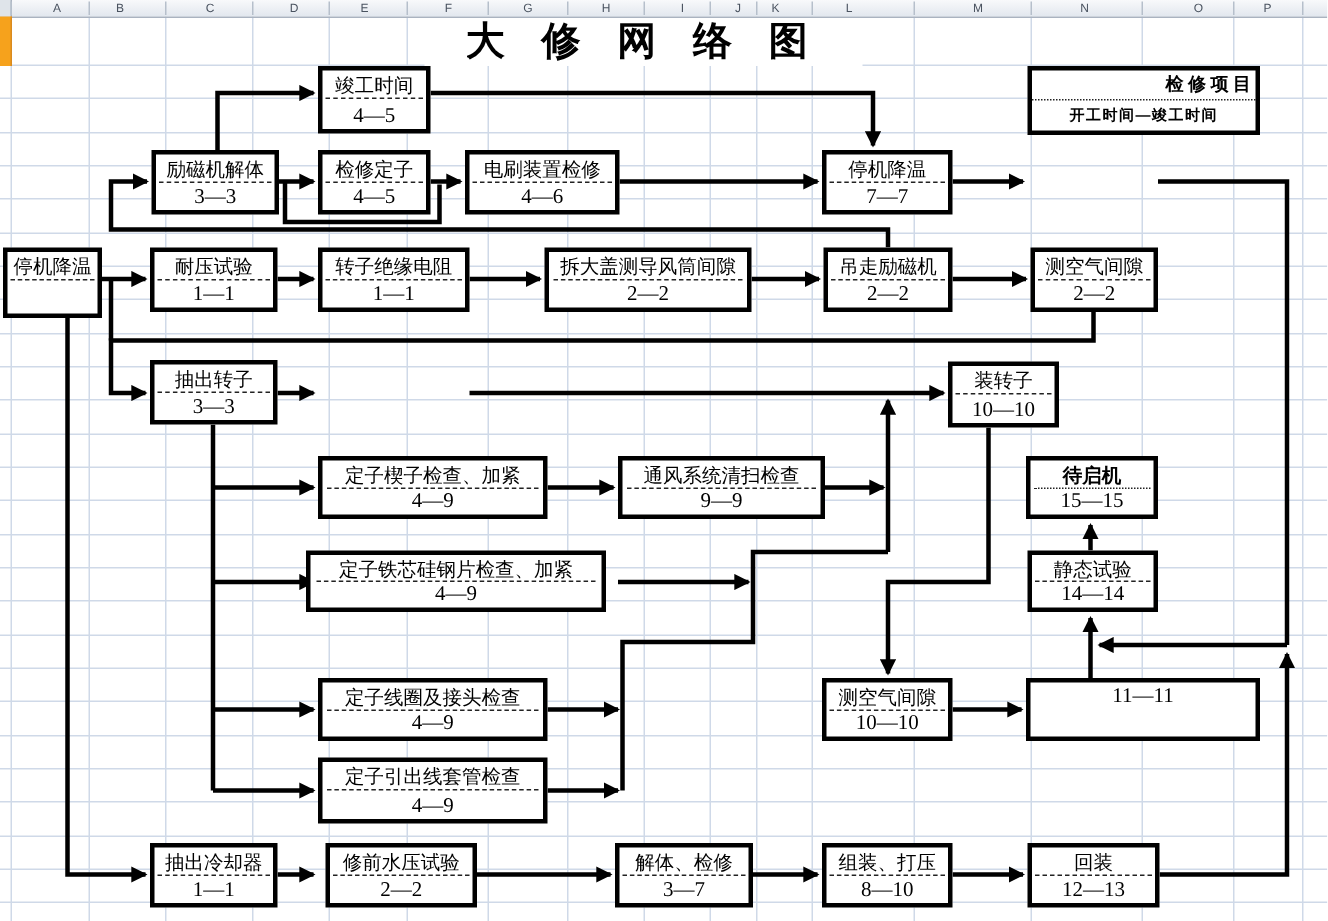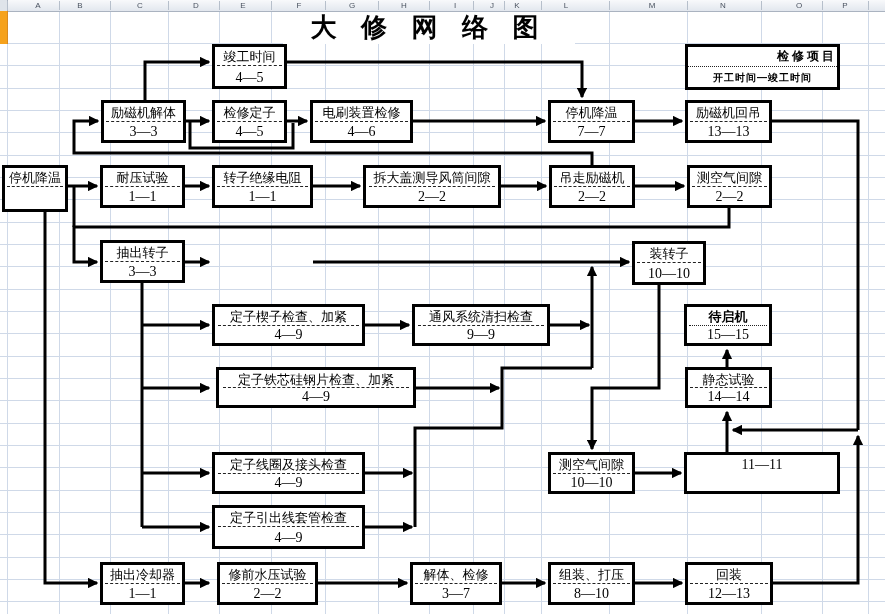--- a/index.html
+++ b/index.html
@@ -161,24 +161,20 @@
     <span class="tm">4—5</span>
   </div>
   <div class="nd" style="left:310px;top:100px;width:103px;height:43px">
     <span class="lbl">电刷装置检修</span>
     <span class="tm">4—6</span>
   </div>
   <div class="nd" style="left:548px;top:100px;width:87px;height:43px">
     <span class="lbl">停机降温</span>
     <span class="tm">7—7</span>
   </div>
-  <div class="nd" style="left:685px;top:100px;width:87px;height:43px">
-    <span class="lbl">励磁机回吊</span>
-    <span class="tm">13—13</span>
-  </div>
   <div class="nd" style="left:2px;top:165px;width:66px;height:47px">
     <span class="lbl">停机降温</span>
     <span class="tm"></span>
   </div>
   <div class="nd" style="left:100px;top:165px;width:85px;height:43px">
     <span class="lbl">耐压试验</span>
     <span class="tm">1—1</span>
   </div>
   <div class="nd" style="left:212px;top:165px;width:101px;height:43px">
     <span class="lbl">转子绝缘电阻</span>
@@ -209,21 +205,21 @@
     <span class="tm">4—9</span>
   </div>
   <div class="nd" style="left:412px;top:304px;width:138px;height:42px">
     <span class="lbl">通风系统清扫检查</span>
     <span class="tm">9—9</span>
   </div>
   <div class="nd bold" style="left:684px;top:304px;width:88px;height:42px">
     <span class="lbl">待启机</span>
     <span class="tm">15—15</span>
   </div>
-  <div class="nd" style="left:216px;top:367px;width:200px;height:41px">
+  <div class="nd" style="left:204px;top:367px;width:200px;height:41px">
     <span class="lbl">定子铁芯硅钢片检查、加紧</span>
     <span class="tm">4—9</span>
   </div>
   <div class="nd" style="left:685px;top:367px;width:87px;height:41px">
     <span class="lbl">静态试验</span>
     <span class="tm">14—14</span>
   </div>
   <div class="nd" style="left:212px;top:452px;width:153px;height:42px">
     <span class="lbl">定子线圈及接头检查</span>
     <span class="tm">4—9</span>

